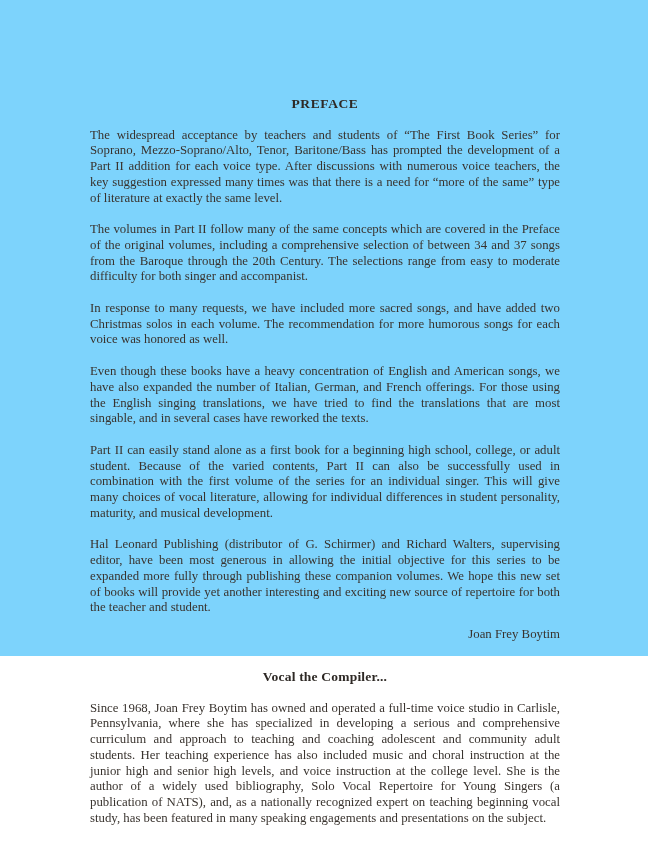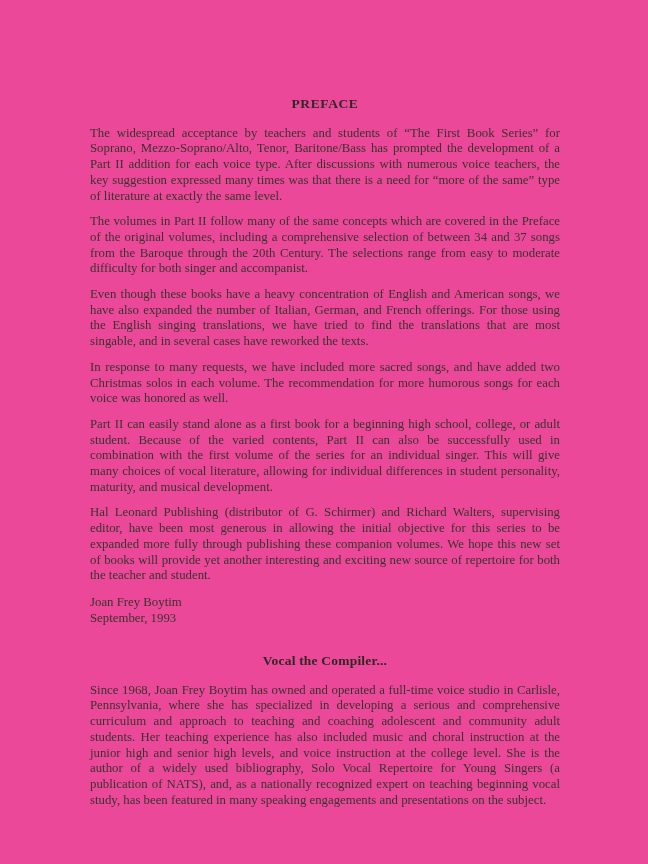--- a/index.html
+++ b/index.html
@@ -9,75 +9,74 @@
   }
   body {
     width: 648px;
     height: 864px;
     overflow: hidden;
     position: relative;
   }
   .page {
     box-sizing: border-box;
     width: 648px;
-    height: 864px;
+    height: 656px;
     padding: 96px 88px 0 90px;
-    background: #ec4899;
+    background: #7dd3fc;
     color: #39332e;
     font-family: "Liberation Serif", "DejaVu Serif", serif;
     font-size: 12.8px;
     line-height: 15.7px;
   }
   .section-title {
     text-align: center;
     font-weight: bold;
     font-size: 13.5px;
     letter-spacing: 0.6px;
     color: #2e2925;
     margin: 0 0 14px 0;
   }
   .section-title.compiler-title {
     letter-spacing: 0.2px;
     margin: 27px 0 14px 0;
   }
   .body-para {
-    margin: 8px 0 10px 0;
+    margin: 16px 0 10px 0;
     text-align: justify;
     text-justify: inter-word;
   }
   .body-para:last-child {
     margin-bottom: 0;
   }
   .signature-block {
-    text-align: left;
+    text-align: right;
     line-height: 16px;
     margin: 3px 0 0 0;
   }
   .signature-line {
     display: block;
   }
   .italic-title {
   }
 </style>
 </head>
 <body>
 
 <div class="page">
 
   <h1 class="section-title">PREFACE</h1>
 
   <p class="body-para">The widespread acceptance by teachers and students of “The First Book Series” for Soprano, Mezzo-Soprano/Alto, Tenor, Baritone/Bass has prompted the development of a Part II addition for each voice type. After discussions with numerous voice teachers, the key suggestion expressed many times was that there is a need for “more of the same” type of literature at exactly the same level.</p>
   <p class="body-para">The volumes in Part II follow many of the same concepts which are covered in the Preface of the original volumes, including a comprehensive selection of between 34 and 37 songs from the Baroque through the 20th Century. The selections range from easy to moderate difficulty for both singer and accompanist.</p>
+  <p class="body-para">In response to many requests, we have included more sacred songs, and have added two Christmas solos in each volume. The recommendation for more humorous songs for each voice was honored as well.</p>
   <p class="body-para">Even though these books have a heavy concentration of English and American songs, we have also expanded the number of Italian, German, and French offerings. For those using the English singing translations, we have tried to find the translations that are most singable, and in several cases have reworked the texts.</p>
-  <p class="body-para">In response to many requests, we have included more sacred songs, and have added two Christmas solos in each volume. The recommendation for more humorous songs for each voice was honored as well.</p>
   <p class="body-para">Part II can easily stand alone as a first book for a beginning high school, college, or adult student. Because of the varied contents, Part II can also be successfully used in combination with the first volume of the series for an individual singer. This will give many choices of vocal literature, allowing for individual differences in student personality, maturity, and musical development.</p>
   <p class="body-para">Hal Leonard Publishing (distributor of G. Schirmer) and Richard Walters, supervising editor, have been most generous in allowing the initial objective for this series to be expanded more fully through publishing these companion volumes. We hope this new set of books will provide yet another interesting and exciting new source of repertoire for both the teacher and student.</p>
 
   <div class="signature-block">
     <span class="signature-line">Joan Frey Boytim</span>
-    <span class="signature-line">September, 1993</span>
   </div>
 
   <h2 class="section-title compiler-title">Vocal the Compiler...</h2>
 
   <p class="body-para"><span>Since 1968, Joan Frey Boytim has owned and operated a full-time voice studio in Carlisle, Pennsylvania, where she has specialized in developing a serious and comprehensive curriculum and approach to teaching and coaching adolescent and community adult students. Her teaching experience has also included music and choral instruction at the junior high and senior high levels, and voice instruction at the college level. She is the author of a widely used bibliography, </span><span class="italic-title">Solo Vocal Repertoire for Young Singers</span><span> (a publication of NATS), and, as a nationally recognized expert on teaching beginning vocal study, has been featured in many speaking engagements and presentations on the subject.</span></p>
 
 </div>
 
 </body></html>

